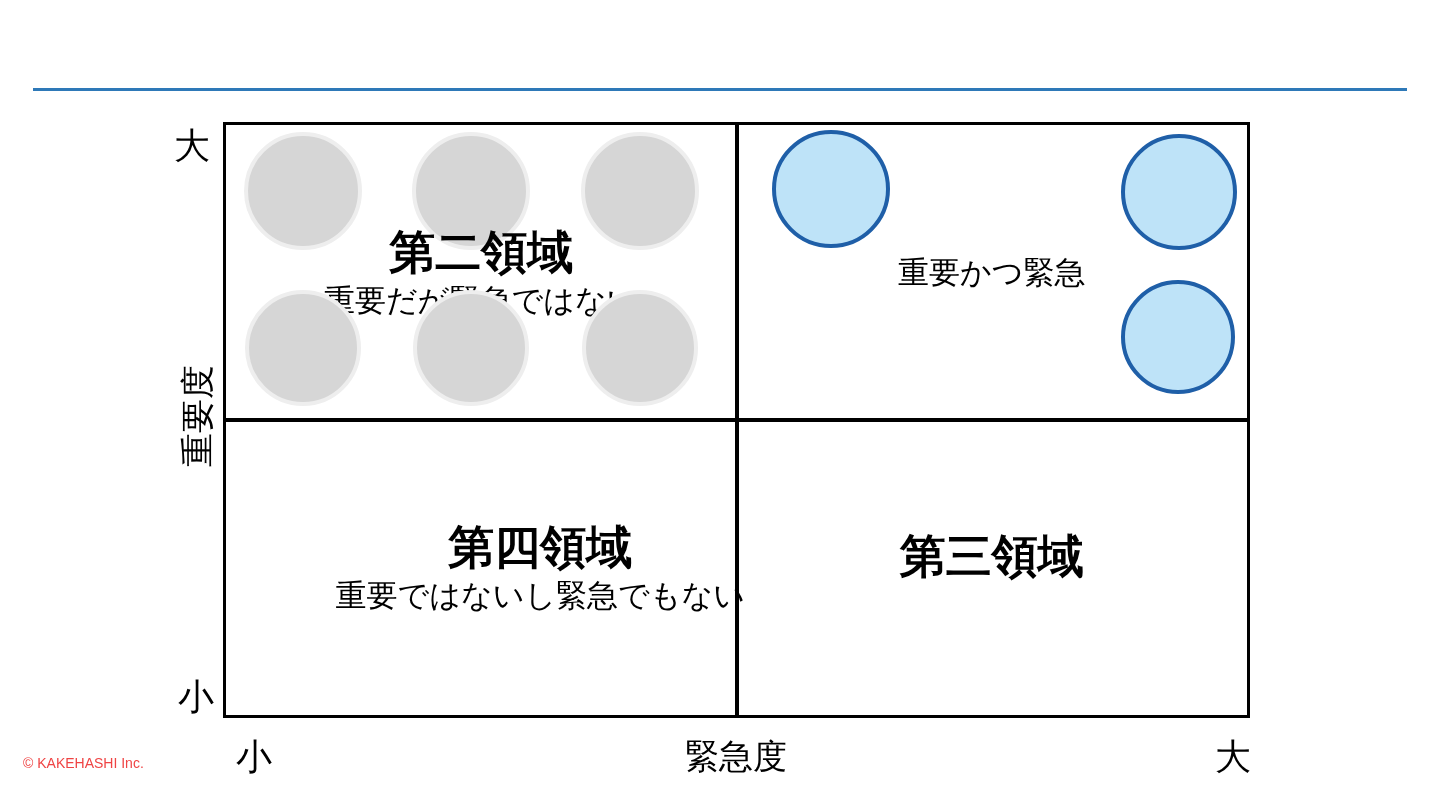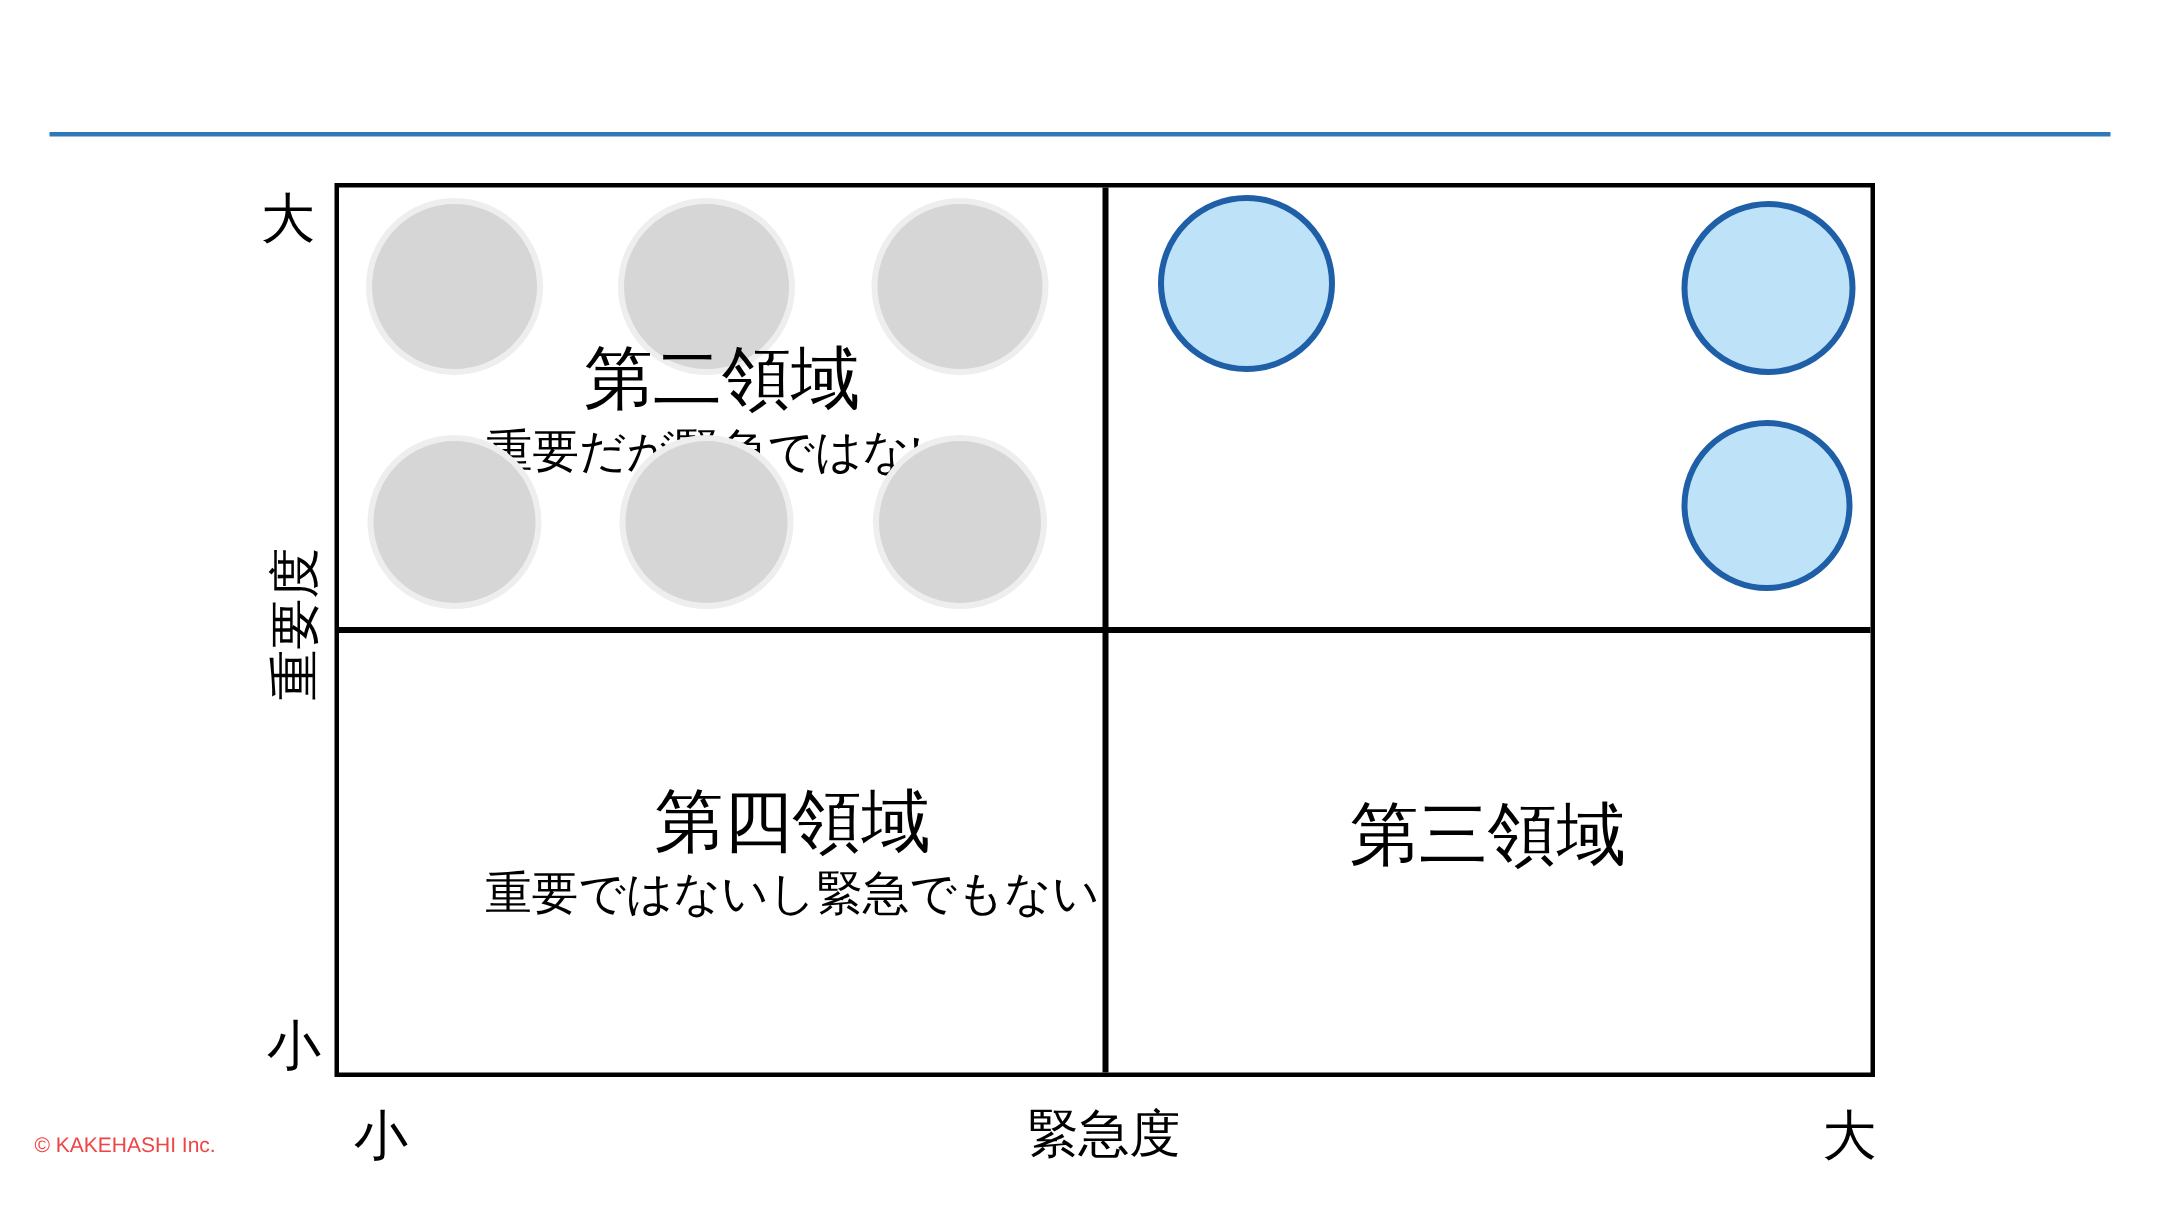--- a/index.html
+++ b/index.html
@@ -63,24 +63,24 @@
     top:calc(50% - 2px);height:4px;
     background:var(--line-black);
   }
   .qtext{
     position:absolute;width:50%;height:50%;
     display:flex;flex-direction:column;
     align-items:center;justify-content:center;
     gap:10px;text-align:center;
   }
   .qtext.tl{left:0;top:0;}   .qtext.tr{right:0;top:0;}
-  .qtext.bl{left:4px;bottom:0;padding-left:43px;}.qtext.br{right:0;bottom:12px;gap:45px;}
+  .qtext.bl{left:16px;bottom:0;padding-left:43px;}.qtext.br{right:0;bottom:12px;gap:45px;}
   .qtitle{
     position:relative;z-index:2;
-    font-size:46px;font-weight:400;line-height:1;
+    font-size:46px;font-weight:700;line-height:1;
     white-space:nowrap;
     text-align:right;
   }
   .qsub{
     position:relative;z-index:0;
     font-size:31px;font-weight:400;line-height:1;
     white-space:nowrap;
   }
   .circle{
     position:absolute;border-radius:50%;
@@ -112,20 +112,21 @@
   <div class="stage" id="stage">
     <div class="vline"></div>
     <div class="hline"></div>
 
     <div class="qtext tl">
       <div class="qtitle">第二領域</div>
       <div class="qsub">重要だが緊急ではない</div>
     </div>
 
     <div class="qtext tr">
+      <div class="qsub">重要かつ緊急</div>
     </div>
 
     <div class="qtext bl">
       <div class="qtitle">第四領域</div>
       <div class="qsub">重要ではないし緊急でもない</div>
     </div>
 
     <div class="qtext br">
       <div class="qtitle">第三領域</div>
     </div>

